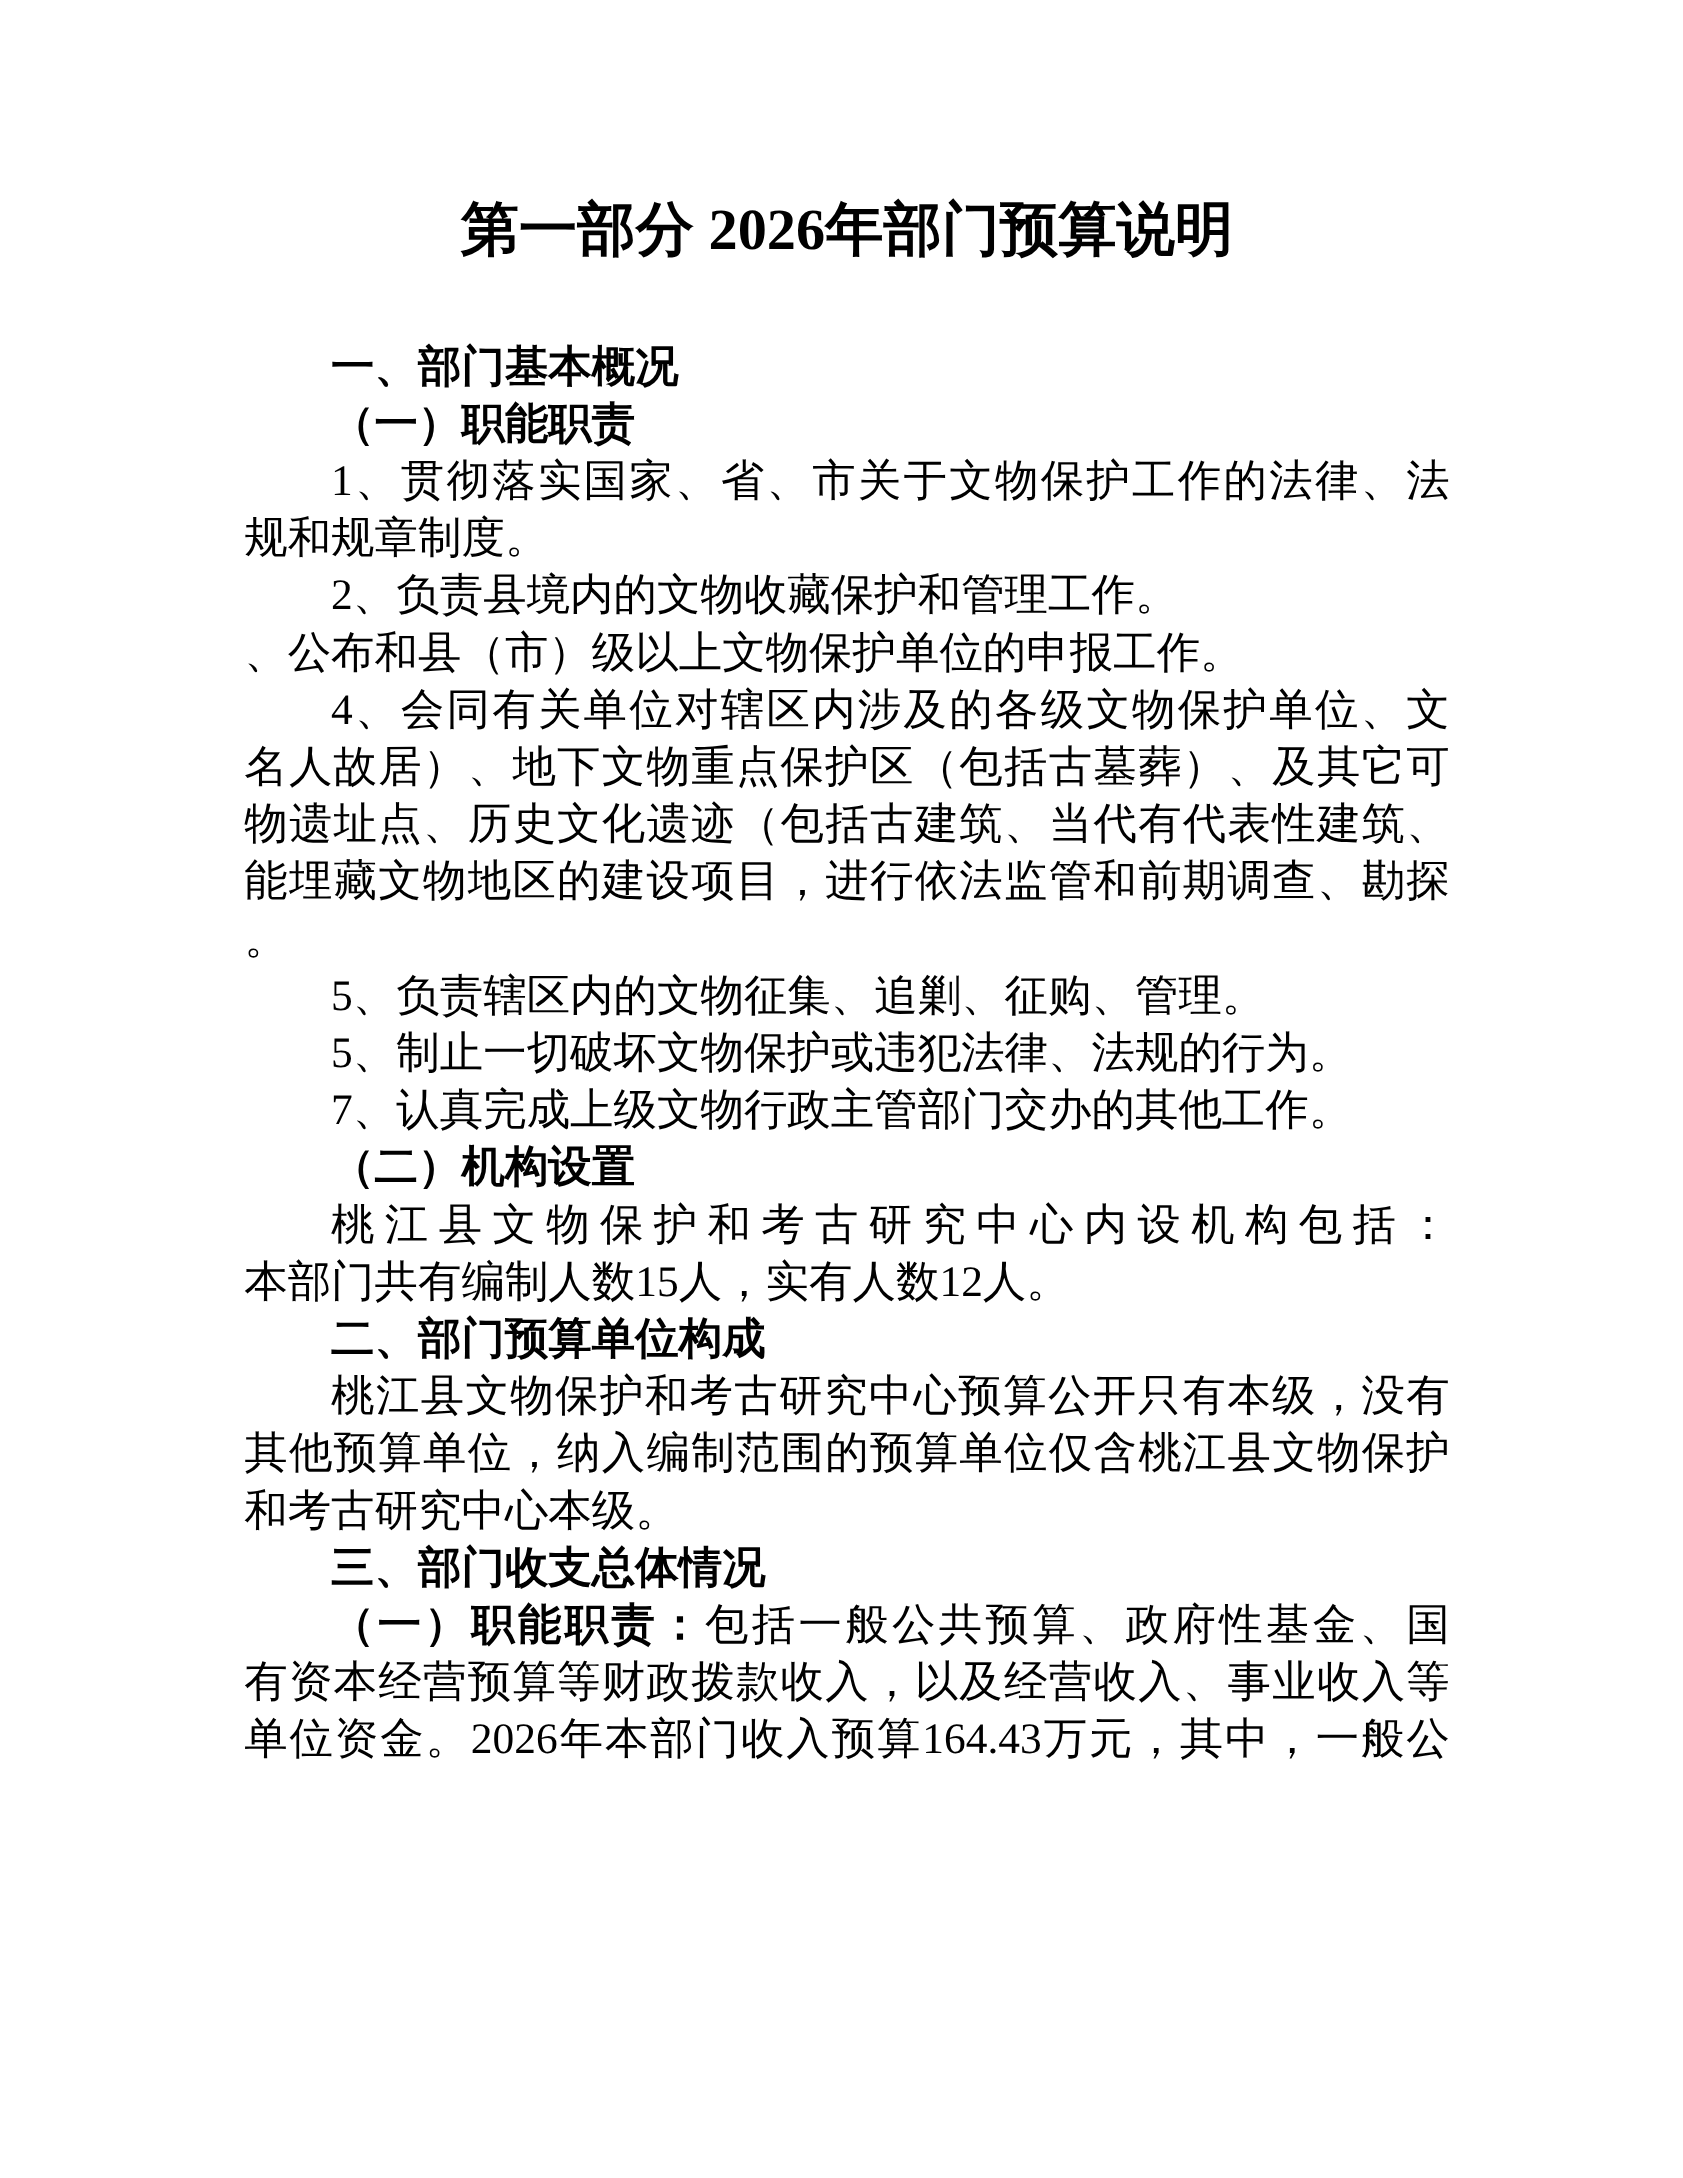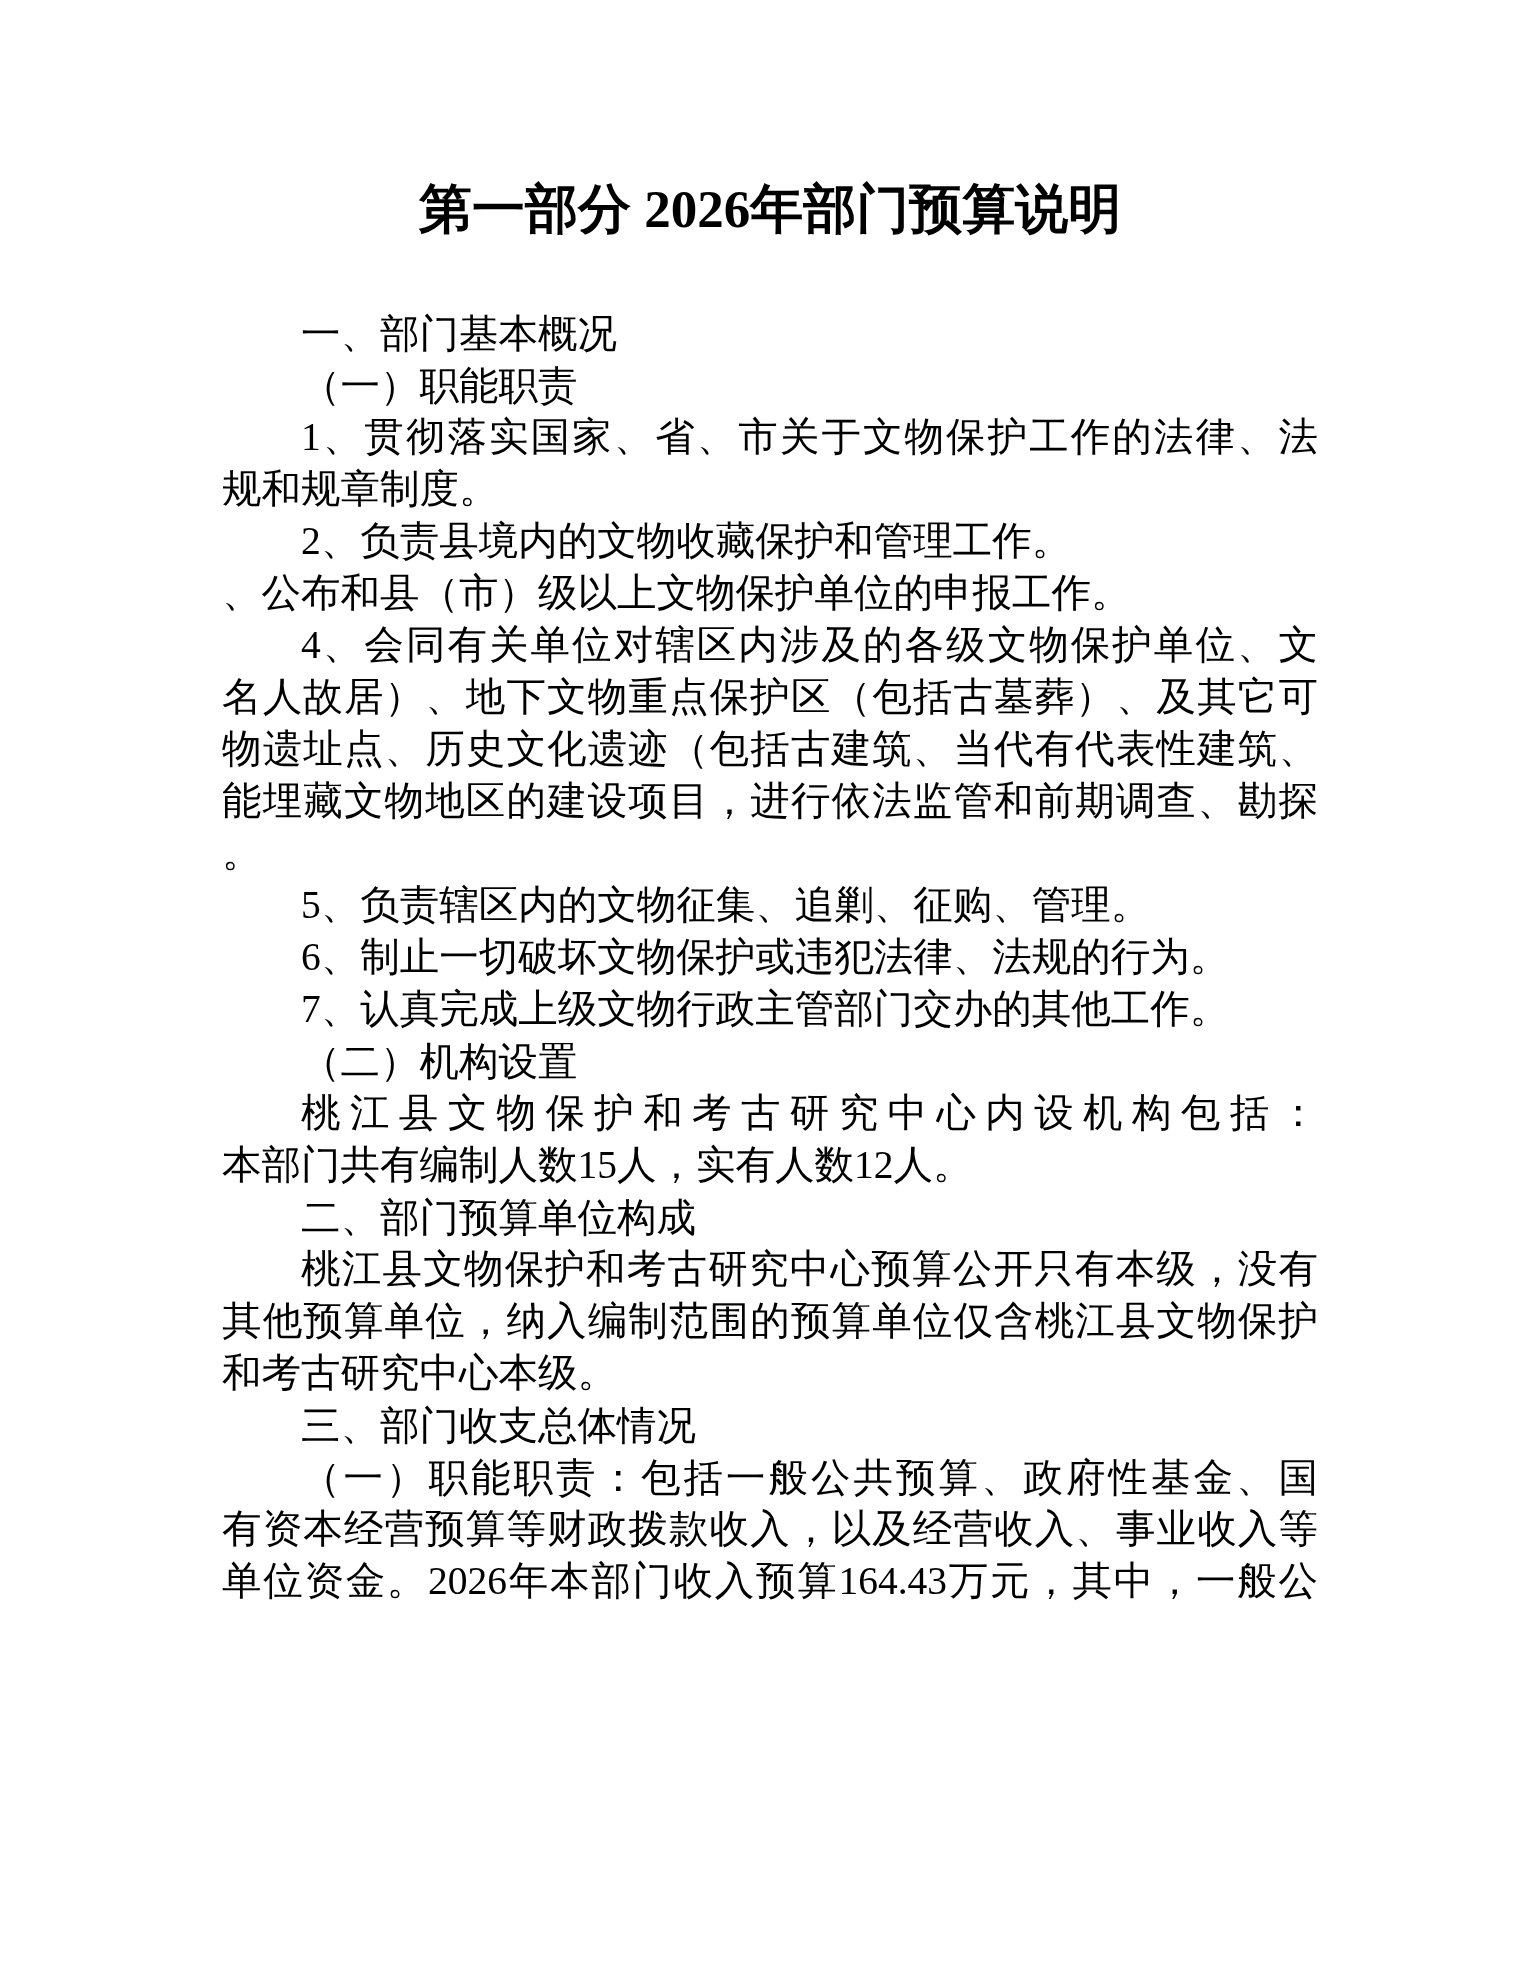--- a/index.html
+++ b/index.html
@@ -39,21 +39,21 @@
   .nofill { white-space: pre; }
   .fill {
     text-align-last: justify;
     text-justify: inter-character;
     word-break: keep-all;
     overflow: hidden;
   }
   .ind { padding-left: 79px; }
   .h, .hspan {
     font-family: "Liberation Sans", "DejaVu Sans", sans-serif;
-    font-weight: normal;
+    font-weight: bold;
   }
 </style>
 </head>
 <body>
 
 <div class="page">
 
   <div class="doc-title">第一部分 2026年部门预算说明</div>
 
   <div class="body-block">
@@ -62,21 +62,21 @@
     <div class="line fill ind">1、贯彻落实国家、省、市关于文物保护工作的法律、法</div>
     <div class="line nofill">规和规章制度。</div>
     <div class="line nofill ind">2、负责县境内的文物收藏保护和管理工作。</div>
     <div class="line nofill">、公布和县（市）级以上文物保护单位的申报工作。</div>
     <div class="line fill ind">4、会同有关单位对辖区内涉及的各级文物保护单位、文</div>
     <div class="line fill">名人故居）、地下文物重点保护区（包括古墓葬）、及其它可</div>
     <div class="line fill">物遗址点、历史文化遗迹（包括古建筑、当代有代表性建筑、</div>
     <div class="line fill">能埋藏文物地区的建设项目，进行依法监管和前期调查、勘探</div>
     <div class="line nofill">。</div>
     <div class="line nofill ind">5、负责辖区内的文物征集、追剿、征购、管理。</div>
-    <div class="line nofill ind">6、制止一切破坏文物保护或违犯法律、法规的行为。</div>
+    <div class="line nofill ind">5、制止一切破坏文物保护或违犯法律、法规的行为。</div>
     <div class="line nofill ind">7、认真完成上级文物行政主管部门交办的其他工作。</div>
     <div class="line h nofill ind">（二）机构设置</div>
     <div class="line fill ind">桃江县文物保护和考古研究中心内设机构包括：事业收入等</div>
     <div class="line nofill">本部门共有编制人数15人，实有人数12人。</div>
     <div class="line h nofill ind">二、部门预算单位构成</div>
     <div class="line fill ind">桃江县文物保护和考古研究中心预算公开只有本级，没有</div>
     <div class="line fill">其他预算单位，纳入编制范围的预算单位仅含桃江县文物保护</div>
     <div class="line nofill">和考古研究中心本级。</div>
     <div class="line h nofill ind">三、部门收支总体情况</div>
     <div class="line fill ind"><span class="hspan">（一）职能职责：</span><span>包括一般公共预算、政府性基金、国</span></div>

